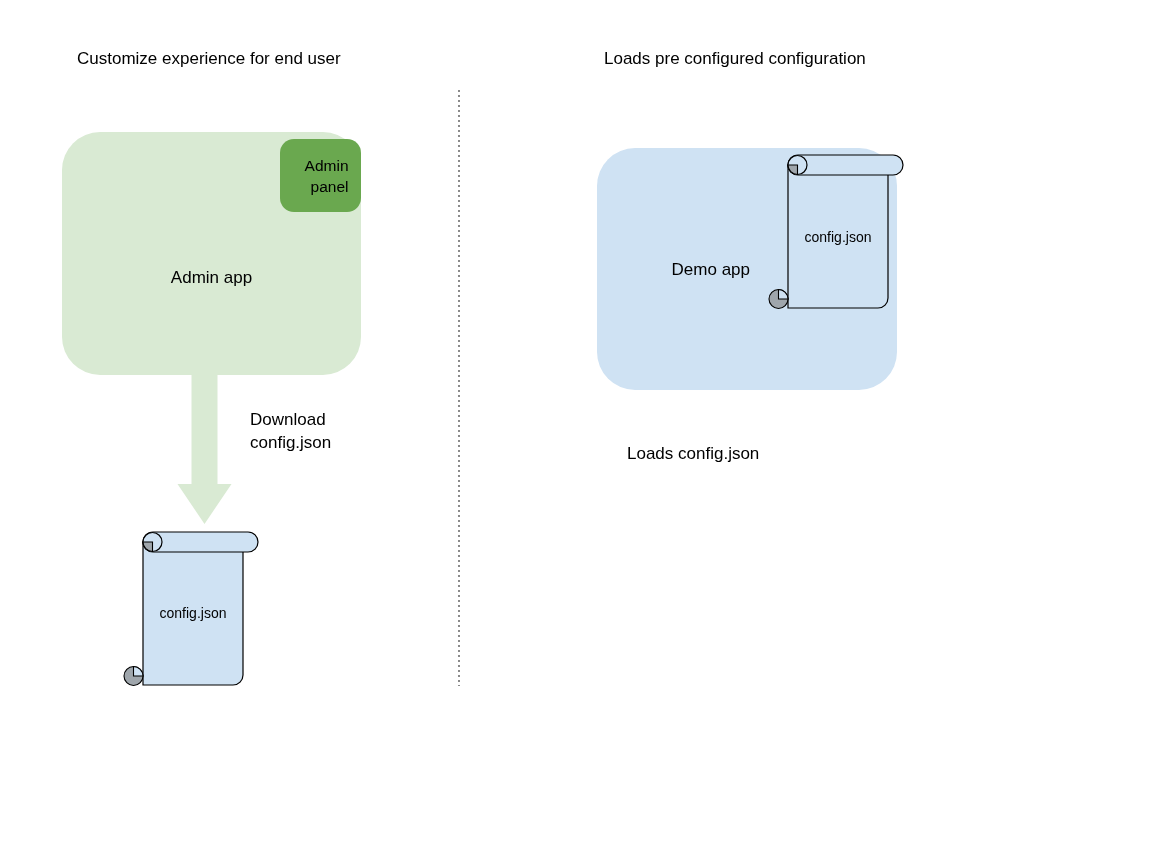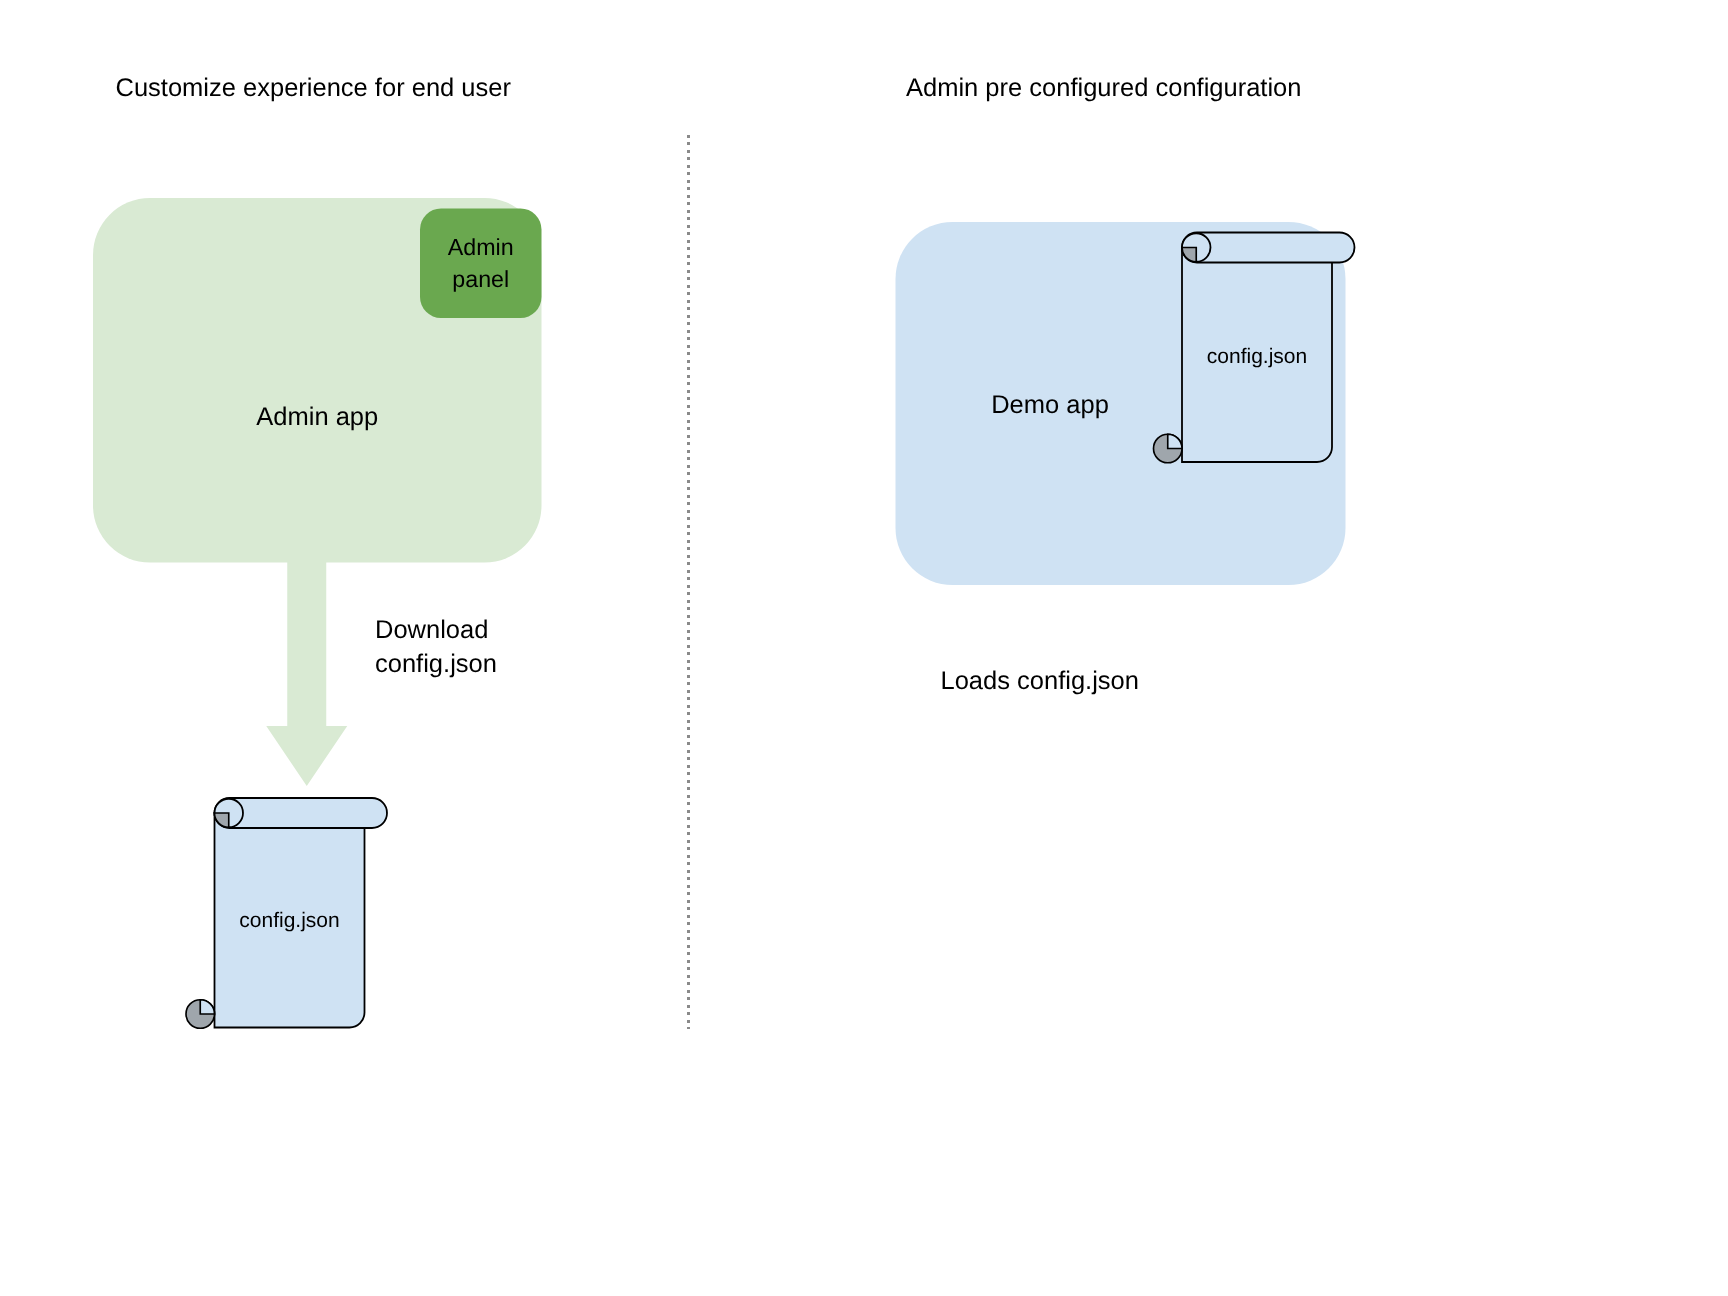--- a/index.html
+++ b/index.html
@@ -41,38 +41,38 @@
     display: flex; align-items: center; justify-content: center;
   }
   .admin-app-box .app-label { font-size: 17px; margin-top: 48px; }
 
   .admin-panel-box {
     left: 280px; top: 139px;
     width: 81px; height: 73px;
     background: #6aa84f;
     border-radius: 14px;
     display: flex; align-items: center; justify-content: center;
-    text-align: center;
+    text-align: right;
   }
   .admin-panel-box .panel-label {
     font-size: 15.5px; line-height: 21px;
     width: 56px;
     color: #000000;
   }
 
   .demo-app-box {
     left: 597px; top: 148px;
     width: 300px; height: 242px;
     background: #cfe2f3;
     border-radius: 38px;
   }
   .demo-app-label {
     left: 650px; top: 260px;
     width: 100px;
-    text-align: center;
+    text-align: right;
     font-size: 17px;
   }
 
   .arrow-svg { left: 175px; top: 374px; }
   .arrow-shape { fill: #d9ead3; }
 
   .scroll-svg-left  { left: 120px; top: 531px; }
   .scroll-svg-right { left: 765px; top: 154px; }
   .scroll-fill  { fill: #cfe2f3; stroke: #000000; stroke-width: 1.2; }
   .scroll-gray  { fill: #9fa6ac; stroke: #000000; stroke-width: 1.1; }
@@ -102,21 +102,21 @@
     background: #4285f4;
   }
 </style>
 </head>
 <body>
 
 <div class="canvas">
 
   <div class="abs section-title title-left">Customize experience for end user</div>
 
-  <div class="abs section-title title-right">Admin pre configured configuration</div>
+  <div class="abs section-title title-right">Loads pre configured configuration</div>
 
   <div class="abs divider"></div>
 
   <div class="abs admin-app-box">
     <span class="app-label">Admin app</span>
   </div>
 
   <div class="abs admin-panel-box">
     <span class="panel-label">Admin panel</span>
   </div>

